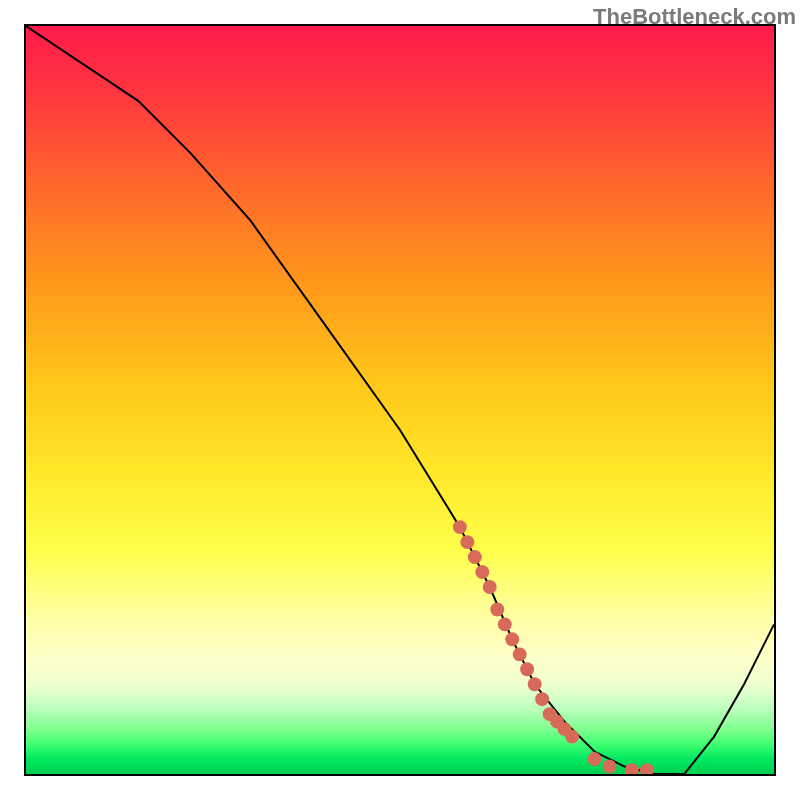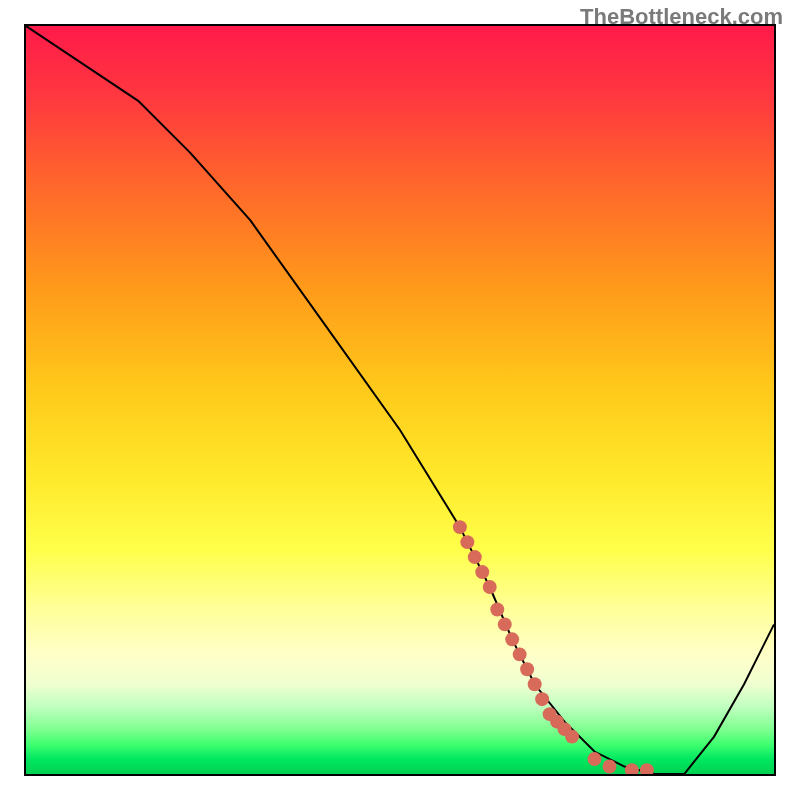--- a/index.html
+++ b/index.html
@@ -6,21 +6,21 @@
   body {
     width: 800px;
     height: 800px;
     background: #ffffff;
     position: relative;
     font-family: Arial, sans-serif;
   }
   .watermark {
     position: absolute;
     top: 4px;
-    right: 17px;
+    right: 4px;
     font-size: 22px;
     font-weight: bold;
     color: #7a7a7a;
     z-index: 10;
   }
   .plot-area {
     position: absolute;
     left: 24px;
     top: 24px;
     width: 752px;

